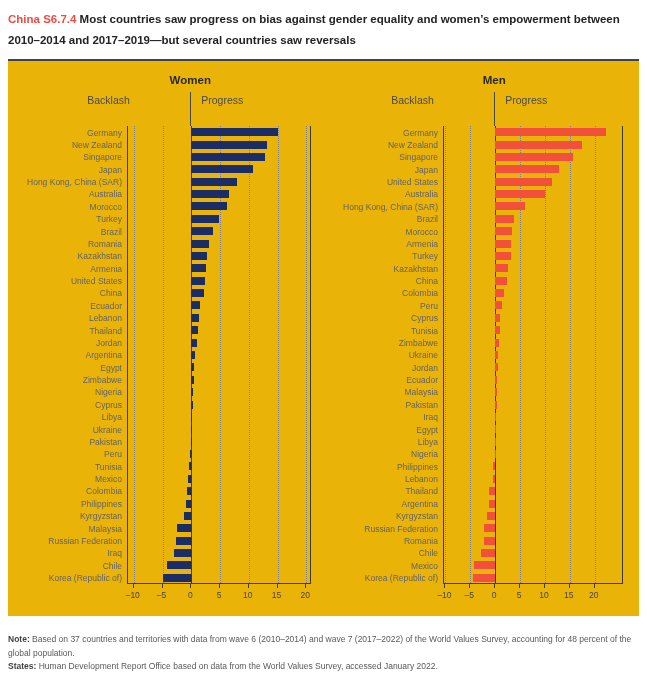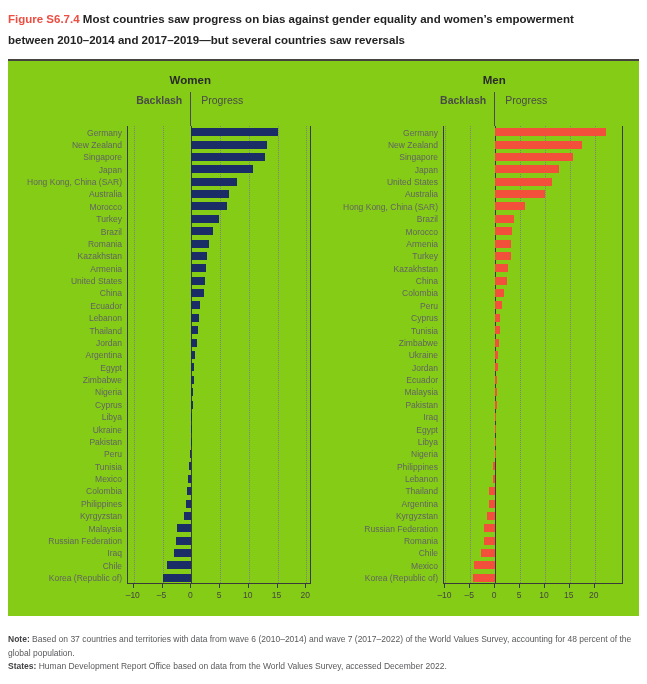--- a/index.html
+++ b/index.html
@@ -6,46 +6,46 @@
     font-family:"Liberation Sans",sans-serif;-webkit-font-smoothing:antialiased;}
   .title-block{padding:9px 10px 0 8px;font-size:11.5px;font-weight:bold;line-height:21px;
     color:#232323;max-width:614px;}
   .fig-label{font-weight:bold;}
   .top-rule{height:2px;background:#45433f;margin:8px 8px 0 8px;}
   .panel{position:relative;height:555px;margin:0 8px;background:#f6f6f4;}
   .chart{position:absolute;left:0;top:0;right:0;bottom:0;}
   .chart-title{position:absolute;top:13px;transform:translateX(-50%);font-size:11.5px;
     font-weight:bold;color:#2a2a2a;white-space:nowrap;}
   .col-header{position:absolute;top:33px;font-size:10.5px;color:#4a4a4a;white-space:nowrap;}
-  .col-header.backlash{text-align:right;width:95px;font-weight:bold;}
+  .col-header.backlash{width:95px;}
   .col-header.progress{text-align:left;}
   .header-divider{position:absolute;top:31px;height:34px;width:1px;background:#4a4a4a;}
   .plot{position:absolute;top:65px;height:458px;border-left:1px solid #3a3a3a;
     border-right:1px solid #3a3a3a;border-bottom:1px solid #3a3a3a;box-sizing:border-box;}
   .gridline{position:absolute;top:0;bottom:0;width:0;border-left:1px dotted #818181;}
   .zeroline{position:absolute;top:0;bottom:0;width:1px;background:#3a3a3a;}
   .bar{position:absolute;height:8px;}
   .country-label{position:absolute;text-align:right;font-size:8.5px;color:#636363;
     white-space:nowrap;}
   .tick-mark{position:absolute;width:1px;height:4px;background:#3a3a3a;}
   .tick-label{position:absolute;width:26px;text-align:center;font-size:8.5px;color:#454545;}
   .footer{margin:17px 8px 8px 8px;font-size:8.5px;line-height:13.5px;color:#58595b;max-width:631px;}
   .footer b{color:#414244;}
 </style>
 </head>
 <body>
 
 <div class="title-block">
-  <span class="fig-label" id="fig-label" style="color: rgb(238, 77, 66);">Figure S6.7.4</span>
+  <span class="fig-label" id="fig-label" style="color: rgb(238, 77, 66);">China S6.7.4</span>
   <span> <span>Most countries saw progress on bias against gender equality and women’s empowerment between 2010–2014 and 2017–2019—but several countries saw reversals</span></span>
 </div>
 
 <div class="top-rule"></div>
 
-<div class="panel" style="background: #84cc16;">
+<div class="panel" style="background: #eab308;">
   <div class="chart">
     <div class="chart-title" style="left: 182.25px;">Women</div>
     <div class="col-header backlash" style="left: 79.25px;">Backlash</div>
     <div class="col-header progress" style="left: 193.25px;">Progress</div>
     <div class="header-divider" style="left: 182.25px;"></div>
     <div class="plot" style="left: 119px; width: 184px;">
         <div class="gridline" style="left: 5.75px;"></div>
         <div class="gridline" style="left: 34.5px;"></div>
         <div class="zeroline" style="left: 63.25px;"></div>
         <div class="gridline" style="left: 92px;"></div>
@@ -242,14 +242,14 @@
       <div class="country-label" style="left: 280px; width: 150px; top: 462.608px;">Russian Federation</div>
       <div class="country-label" style="left: 280px; width: 150px; top: 474.986px;">Romania</div>
       <div class="country-label" style="left: 280px; width: 150px; top: 487.365px;">Chile</div>
       <div class="country-label" style="left: 280px; width: 150px; top: 499.743px;">Mexico</div>
       <div class="country-label" style="left: 280px; width: 150px; top: 512.122px;">Korea (Republic of)</div>
     </div>
 </div>
 
 <div class="footer">
   <div><b>Note:</b><span> Based on 37 countries and territories with data from wave 6 (2010–2014) and wave 7 (2017–2022) of the World Values Survey, accounting for 48 percent of the global population.</span></div>
-  <div><b>States:</b><span> Human Development Report Office based on data from the World Values Survey, accessed December 2022.</span></div>
+  <div><b>States:</b><span> Human Development Report Office based on data from the World Values Survey, accessed January 2022.</span></div>
 </div>
 
 </body></html>

